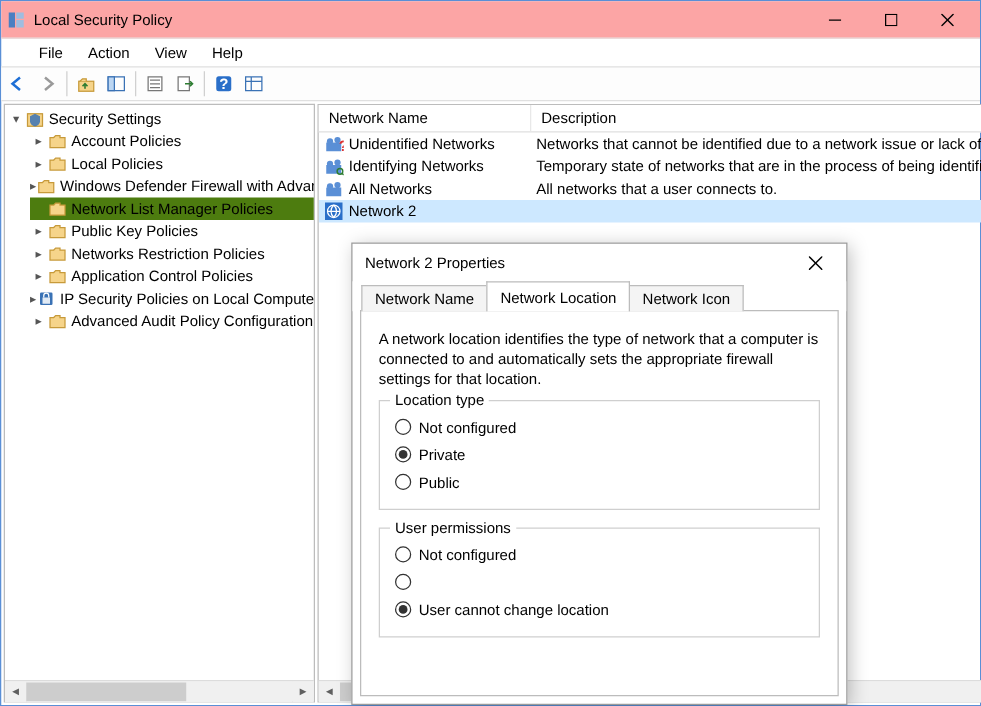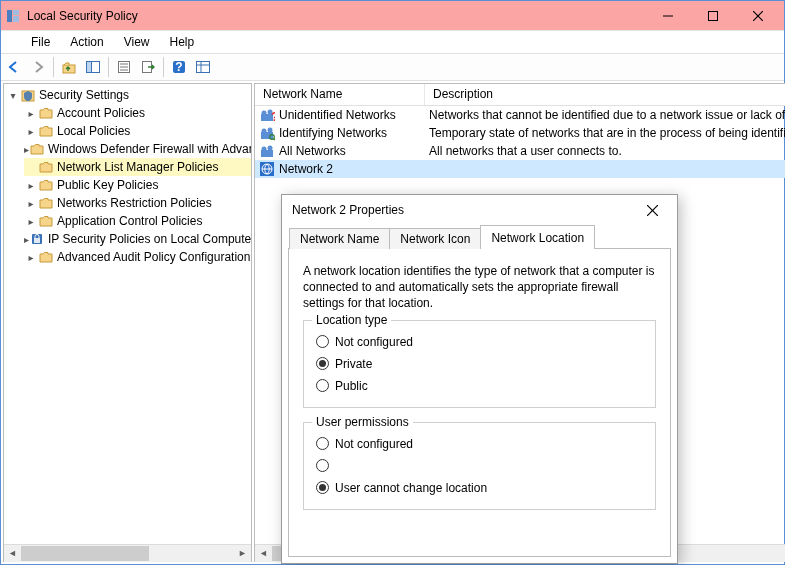--- a/index.html
+++ b/index.html
@@ -13,21 +13,21 @@
 .menubar { height: 22px; display: flex; align-items: center; padding: 0 20px; gap: 0; }
 .menubar .mitem { padding: 2px 10px; font-size: 12px; }
 .toolbar { height: 28px; border-top: 1px solid #e0e0e0; border-bottom: 1px solid #e0e0e0; display: flex; align-items: center; padding: 0 2px; gap: 2px; background: #fdfdfd; }
 .tbtn { width: 22px; height: 22px; display: flex; align-items: center; justify-content: center; border: 1px solid transparent; }
 .tbsep { width: 1px; height: 20px; background: #d0d0d0; margin: 0 2px; }
 .content { flex: 1; display: flex; border-top: 0; min-height: 0; }
 .treepanel { width: 249px; border: 1px solid #bcbcbc; margin: 2px 1px 2px 2px; display: flex; flex-direction: column; min-height: 0; }
 .treearea { flex: 1; overflow: auto; padding: 2px 0; }
 .treeroot { padding-left: 2px; }
 .treerow { display: flex; align-items: center; height: 18px; padding-left: 0; white-space: nowrap; }
-.treerow.selected { background: #fef9c3; }
+.treerow.selected { background: #4d7c0f; }
 .expander { width: 14px; display: inline-flex; justify-content: center; color: #555; font-size: 10px; }
 .treeicon { width: 16px; height: 16px; margin-right: 3px; display: inline-flex; align-items: center; justify-content: center; }
 .treerow span.label { font-size: 12px; }
 .children { padding-left: 18px; }
 .listpanel { flex: 1; border: 1px solid #bcbcbc; margin: 2px 2px 2px 1px; display: flex; flex-direction: column; min-height: 0; }
 .listheader { display: flex; height: 22px; border-bottom: 1px solid #e0e0e0; background: #fff; }
 .lhcol { padding: 3px 8px; border-right: 1px solid #e8e8e8; font-size: 12px; }
 .lhcol.c1 { width: 170px; }
 .lhcol.c2 { flex: 1; }
 .listbody { flex: 1; overflow: hidden; }
@@ -344,22 +344,22 @@
       <span class="t">Network 2 Properties</span>
       <div class="dlgclose">
           <svg width="11" height="11">
             <line x1="0" y1="0" x2="11" y2="11" stroke="#000" stroke-width="1.2"></line>
             <line x1="11" y1="0" x2="0" y2="11" stroke="#000" stroke-width="1.2"></line>
           </svg>
         </div>
     </div>
     <div class="tabstrip">
       <div class="tab">Network Name</div>
+      <div class="tab active">Network Location</div>
       <div class="tab">Network Icon</div>
-      <div class="tab active">Network Location</div>
     </div>
     <div class="tabbody">
       <div class="desc">A network location identifies the type of network that a computer is connected to and automatically sets the appropriate firewall settings for that location.</div>
 
       <div class="groupbox">
         <div class="gtitle">Location type</div>
         <div id="loc-opts">
             <div class="radio-row">
               <span class="rbtn"></span>
               <span>Not configured</span>

